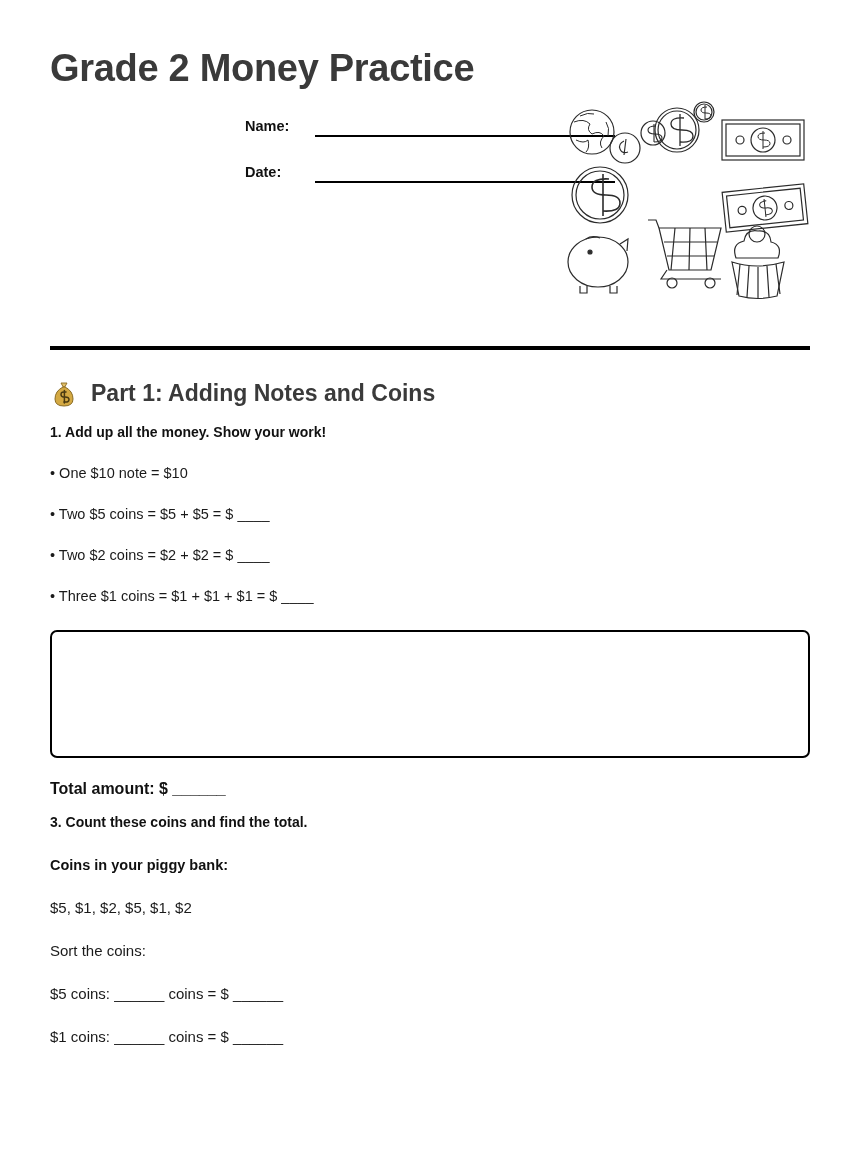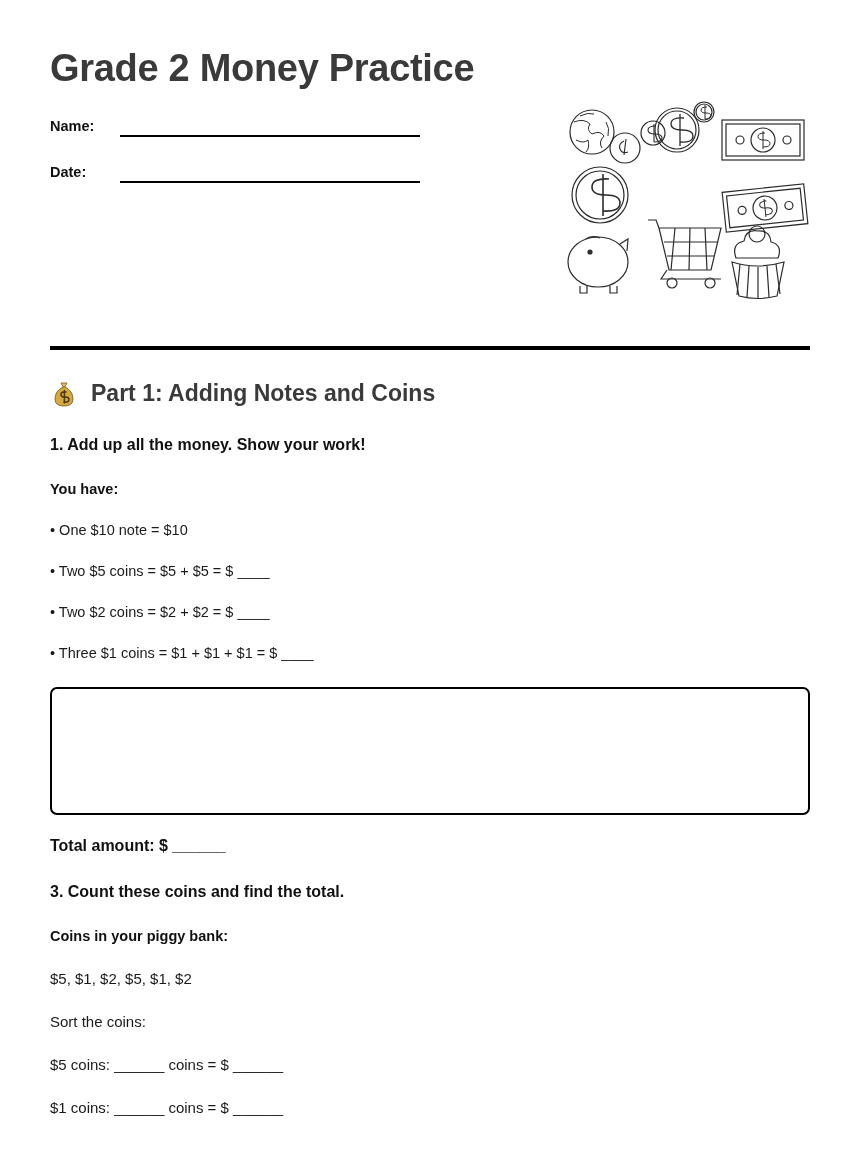--- a/index.html
+++ b/index.html
@@ -34,20 +34,21 @@
     font-weight: bold;
     letter-spacing: -0.3px;
     color: #3a3a3a;
     line-height: 1.1;
   }
   .field-row {
     display: flex;
     align-items: flex-end;
     margin-top: 22px;
     height: 22px;
+    justify-content: center;
   }
   .field-row.date-row { margin-top: 24px; }
   .field-label {
     font-size: 14.5px;
     font-weight: bold;
     color: #111;
     width: 70px;
     flex: 0 0 70px;
     line-height: 1;
   }
@@ -89,24 +90,24 @@
     height: 28px;
   }
   .section-title {
     font-size: 23px;
     font-weight: bold;
     color: #3a3a3a;
     line-height: 1.1;
   }
 
   .q-prompt {
-    font-size: 16px;
-    font-weight: bold;
-    color: #111;
-    margin-top: 28px;
+    font-size: 14px;
+    font-weight: bold;
+    color: #111;
+    margin-top: 16px;
   }
   .sub-bold {
     font-size: 14.5px;
     font-weight: bold;
     color: #111;
     margin-top: 27px;
   }
   .body-line {
     font-size: 15px;
     color: #1a1a1a;
@@ -254,21 +255,20 @@
         <path d="M11 3 l6 0 l-2.2 4 l-1.6 0 z" fill="#e2c06a" stroke="#8a6b23" stroke-width="0.9"></path>
         <path d="M13 7 q-8 4 -8 12 q0 7 9 7 q9 0 9 -7 q0 -8 -8 -12 z" fill="#d4a943" stroke="#8a6b23" stroke-width="1"></path>
         <path d="M16 12 q-5 -0.6 -5 2.4 q0 2.6 4 2.6 q4 0 4 2.6 q0 3 -5 2.4" fill="none" stroke="#4a3a12" stroke-width="1.5" stroke-linecap="round"></path>
         <path d="M14.4 10.6 l0 12.4" stroke="#4a3a12" stroke-width="1.5" stroke-linecap="round"></path>
       </svg>
     </span>
     <span class="section-title">Part 1: Adding Notes and Coins</span>
   </div>
 
   <div class="q-prompt">1. Add up all the money. Show your work!</div>
-  <div class="sub-bold">You have:</div>
 
   <div class="bullet-line">• One $10 note = $10</div>
   <div class="bullet-line">• Two $5 coins = $5 + $5 = $ ____</div>
   <div class="bullet-line">• Two $2 coins = $2 + $2 = $ ____</div>
   <div class="bullet-line">• Three $1 coins = $1 + $1 + $1 = $ ____</div>
 
   <div class="work-box"></div>
 
   <div class="total-line">Total amount: $ ______</div>
 

